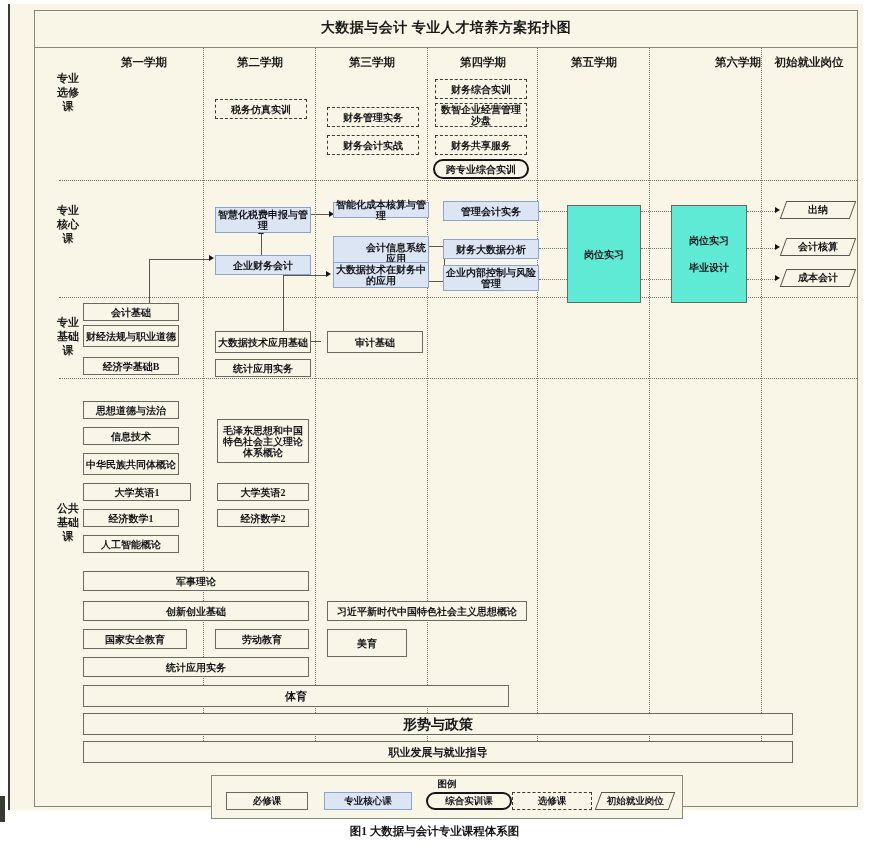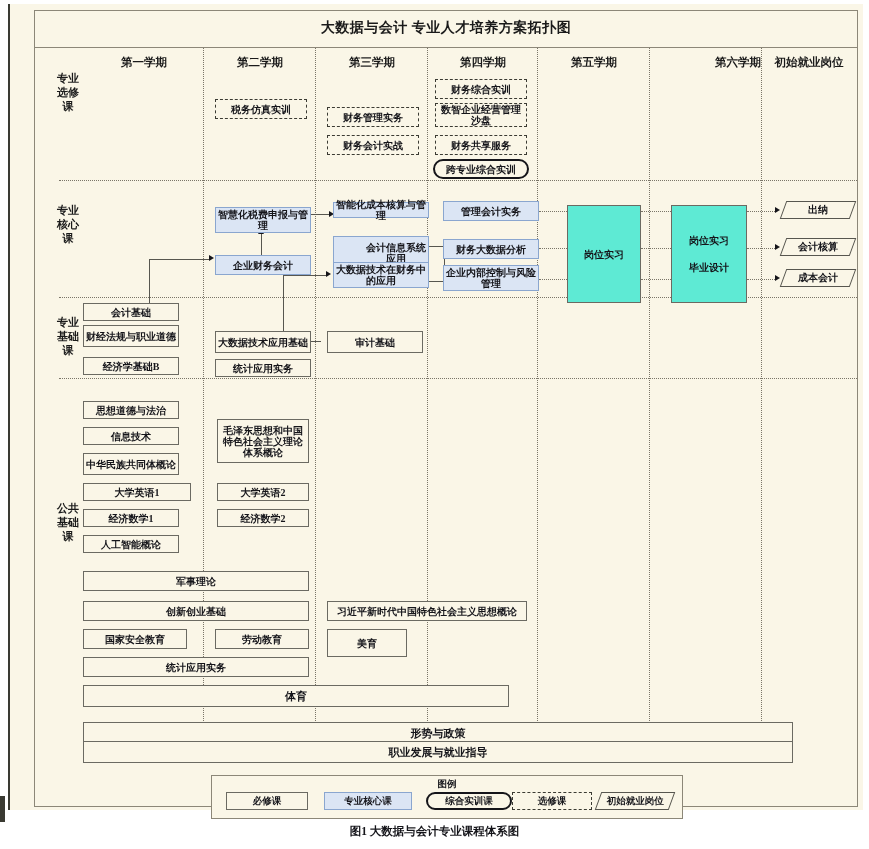--- a/index.html
+++ b/index.html
@@ -182,21 +182,21 @@
       <div class="box req" style="left:48px;top:560px;width:226px;height:20px;">军事理论</div>
       <div class="box req" style="left:48px;top:590px;width:226px;height:20px;">创新创业基础</div>
       <div class="box req" style="left:48px;top:618px;width:104px;height:20px;">国家安全教育</div>
       <div class="box req" style="left:180px;top:618px;width:94px;height:20px;">劳动教育</div>
       <div class="box req" style="left:48px;top:646px;width:226px;height:20px;">统计应用实务</div>
 
       <div class="box req" style="left:292px;top:590px;width:200px;height:20px;">习近平新时代中国特色社会主义思想概论</div>
       <div class="box req" style="left:292px;top:618px;width:80px;height:28px;">美育</div>
 
       <div class="box req" style="left:48px;top:674px;width:426px;height:22px;font-size:11px;">体育</div>
-      <div class="box req" style="left:48px;top:702px;width:710px;height:22px;font-size:11px;margin-top:9px;">形势与政策</div>
+      <div class="box req" style="left:48px;top:702px;width:710px;height:22px;font-size:14px;">形势与政策</div>
       <div class="box req" style="left:48px;top:730px;width:710px;height:22px;font-size:11px;">职业发展与就业指导</div>
 
       <div id="legend">
         <div id="legend-title">图例</div>
         <div class="lgitem req" style="left:14px;width:82px;">必修课</div>
         <div class="lgitem core" style="left:112px;width:88px;">专业核心课</div>
         <div class="lgitem train" style="left:214px;width:86px;">综合实训课</div>
         <div class="lgitem elec" style="left:296px;width:80px;left:300px;">选修课</div>
         <div class="lgitem" style="left:386px;width:74px;border:1.2px solid #57564f;transform:skewX(-20deg);">
           <span style="transform:skewX(20deg);">初始就业岗位</span>

